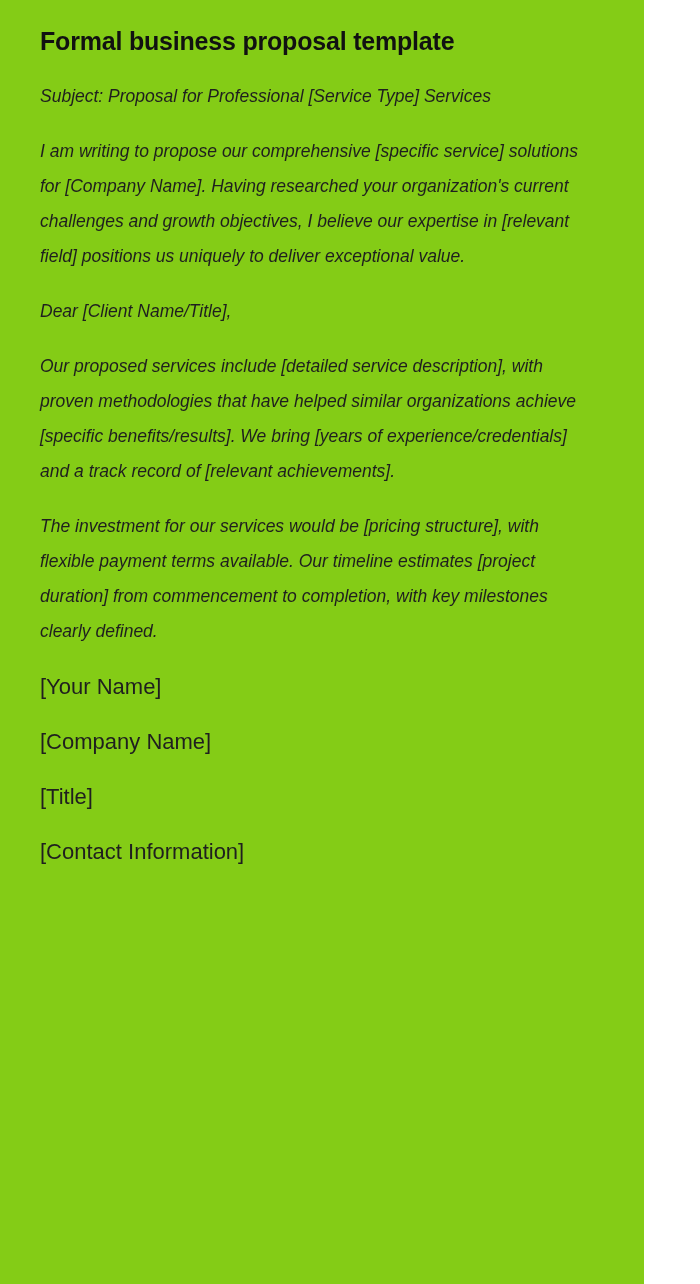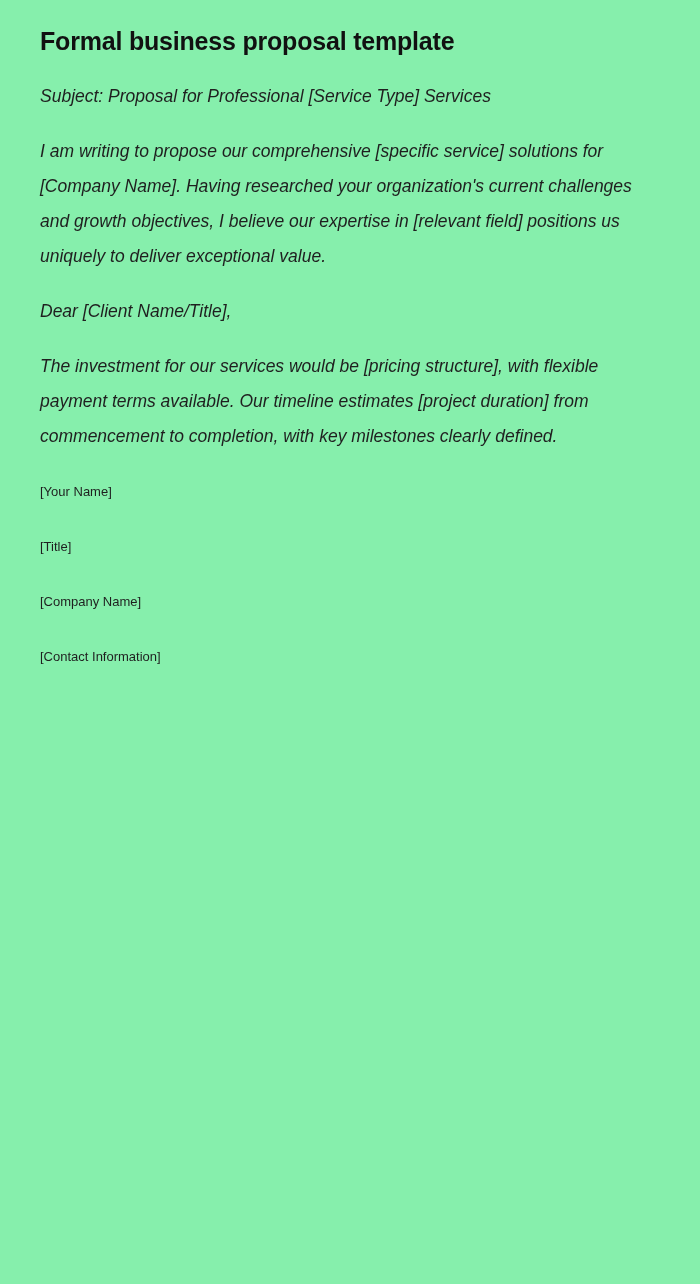--- a/index.html
+++ b/index.html
@@ -9,43 +9,43 @@
   }
   body {
     width: 700px;
     min-height: 1284px;
     font-family: "Liberation Sans", "DejaVu Sans", sans-serif;
     color: #1c1c1c;
     -webkit-font-smoothing: antialiased;
   }
   .page {
     box-sizing: border-box;
-    width: 700px;
+    width: 644px;
     min-height: 1284px;
     padding: 26px 58px 40px 40px;
-    background: #86efac;
+    background: #84cc16;
   }
   .doc-title {
     font-size: 25px;
     font-weight: 700;
     line-height: 1.25;
     letter-spacing: -0.2px;
     margin: 0 0 22px 0;
     color: #111111;
   }
   .para {
     font-size: 17.5px;
     line-height: 35px;
     margin: 0 0 20px 0;
     color: #1f1f1f;
     max-width: 602px;
     font-style: italic;
   }
   .sig-line {
-    font-size: 13px;
+    font-size: 22px;
     line-height: 35px;
     margin: 0 0 20px 0;
     color: #1f1f1f;
   }
   .sig-line:last-child {
     margin-bottom: 16px;
   }
 </style>
 </head>
 <body>
@@ -53,27 +53,28 @@
 <div class="page">
 
   <h1 class="doc-title">Formal business proposal template</h1>
 
   <p class="para">Subject: Proposal for Professional [Service Type] Services</p>
 
   <p class="para">I am writing to propose our comprehensive [specific service] solutions for [Company Name]. Having researched your organization's current challenges and growth objectives, I believe our expertise in [relevant field] positions us uniquely to deliver exceptional value.</p>
 
   <p class="para">Dear [Client Name/Title],</p>
 
+  <p class="para">Our proposed services include [detailed service description], with proven methodologies that have helped similar organizations achieve [specific benefits/results]. We bring [years of experience/credentials] and a track record of [relevant achievements].</p>
 
   <p class="para">The investment for our services would be [pricing structure], with flexible payment terms available. Our timeline estimates [project duration] from commencement to completion, with key milestones clearly defined.</p>
 
 
 
 
   <p class="sig-line">[Your Name]</p>
 
+  <p class="sig-line">[Company Name]</p>
+
   <p class="sig-line">[Title]</p>
-
-  <p class="sig-line">[Company Name]</p>
 
   <p class="sig-line">[Contact Information]</p>
 
 </div>
 
 </body></html>

